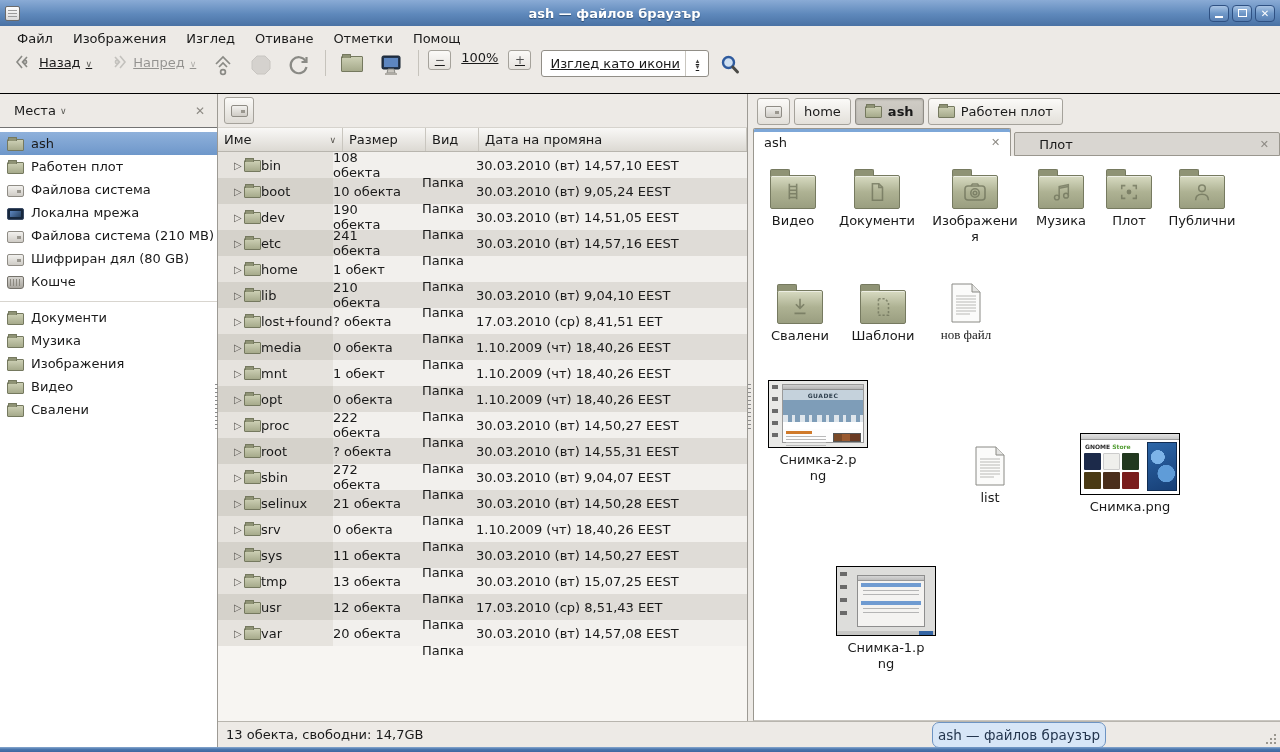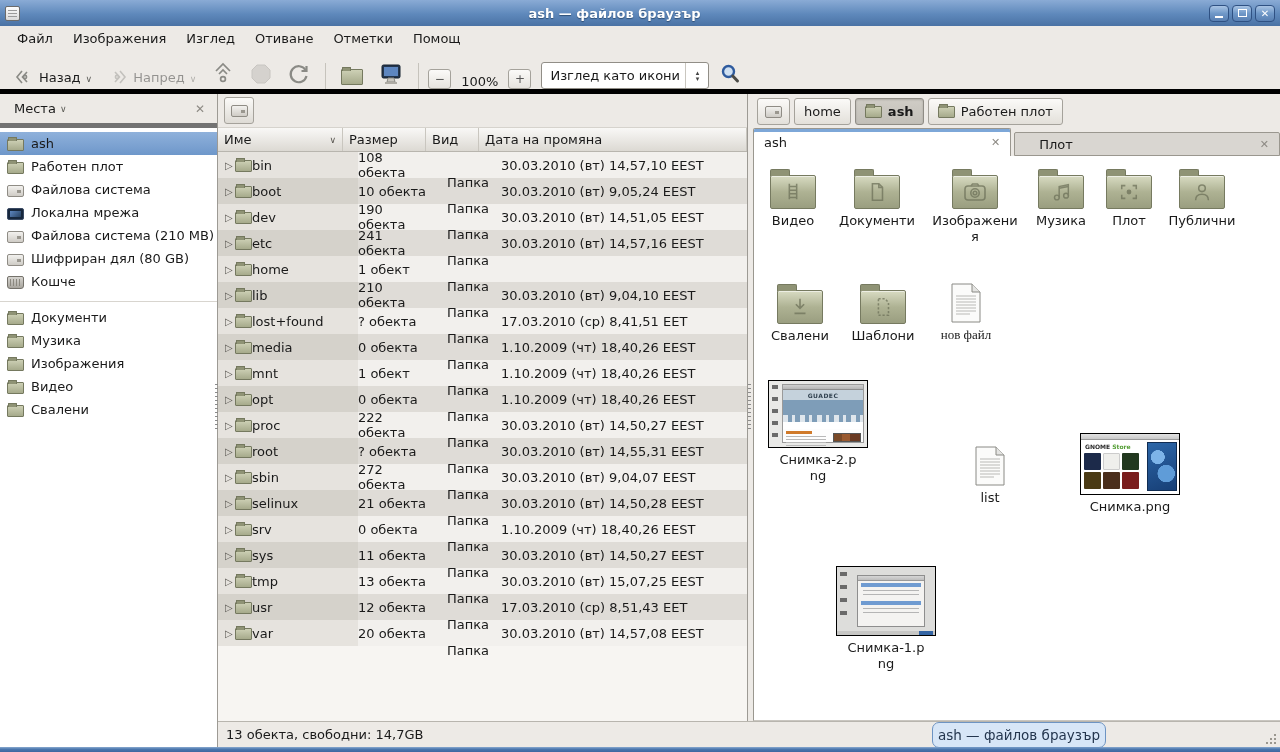--- a/index.html
+++ b/index.html
@@ -19,21 +19,21 @@
      display:flex; align-items:center; justify-content:center; position:relative; }
   .wbtn.min::before { content:""; width:8px; height:2px; background:#fff; margin-top:7px; }
   .wbtn.max::before { content:""; width:7px; height:6px; border:1.5px solid #fff; }
   .wbtn.close::before { content:"\2715"; color:#fff; font-size:10px; font-weight:bold; }
 
   
   .menubar { height:24px; background:#edeae6; display:flex; align-items:center; padding:0 8px; gap:2px; }
   .menu-item { padding:2px 9px; }
 
   
-  .toolbar { height:44px; background:#edeae6; border-bottom:5px solid #000000; display:flex; align-items:flex-end; padding:0 8px; gap:4px; }
+  .toolbar { height:44px; background:#edeae6; border-bottom:1px solid #000000; display:flex; align-items:flex-start; padding:0 8px; gap:4px;text-decoration:underline; }
   .tbtn { display:flex; align-items:center; gap:5px; padding:4px 6px; border-radius:3px; }
   .tbtn.disabled { opacity:.42; }
   .caret::after { content:"\2228"; font-size:9px; color:#5a5a55; }
   .tsep { width:1px; height:26px; background:#c6c3bc; margin:0 5px; }
   .navsvg { display:block; }
   .zoombtn { width:23px; height:20px; border:1px solid #a5a29b; border-radius:3px;
      background:linear-gradient(#fbfaf8,#e6e3de); display:flex; align-items:center; justify-content:center; color:#555; }
   .zoombtn.minus::before { content:"\2212"; font-size:12px; }
   .zoombtn.plus::before { content:"+"; font-size:12px; }
   .zoom-label { padding:0 6px; }
@@ -43,21 +43,21 @@
   .viewsel .vdiv { width:1px; height:100%; background:#c9c6bf; }
   .viewsel .varrows { width:22px; display:flex; flex-direction:column; align-items:center; line-height:6px; font-size:7px; color:#444; }
   .varrows span::before { content:"\25B4"; }
   .varrows span + span::before { content:"\25BE"; }
 
   
   .body-row { display:flex; height:653px; }
   .sidebar { width:218px; border-right:1px solid #9d9a94; background:#fff; display:flex; flex-direction:column; position:relative; }
   .sidebar::after { content:""; position:absolute; right:-1px; top:290px; height:46px; width:3px;
      background:repeating-linear-gradient(#8b8b8b 0 1px, transparent 1px 4px); }
-  .side-header { height:34px; background:#edeae6; display:flex; align-items:center; padding:0 8px; border-bottom:5px solid #737373; }
+  .side-header { height:34px; background:#edeae6; display:flex; align-items:center; padding:0 8px; border-bottom:1px solid #737373; }
   .side-header .ph-label { display:flex; align-items:center; gap:4px; padding:3px 6px; }
   .side-header .ph-label::after { content:"\2228"; font-size:9px; color:#5a5a55; }
   .side-close { margin-left:auto; color:#8d8a84; font-size:12px; padding:2px 4px; }
   .side-close::before { content:"\2715"; }
   .side-list { padding-top:4px; }
   .side-item { height:23px; display:flex; align-items:center; gap:7px; padding-left:7px; }
   .side-item.selected { background:linear-gradient(#8fb1db,#6e97ca); }
   .side-sep { height:9px; border-bottom:1px solid #d8d5cf; margin-bottom:4px; }
 
   .sicon { width:17px; height:14px; position:relative; flex:0 0 auto; }
@@ -83,21 +83,21 @@
      background:linear-gradient(#fbfaf8,#dedbd5); display:flex; align-items:center; justify-content:center; }
   .mini-toolbtn .sicon.drive { margin-top:0; }
   .tree-header { height:24px; display:flex; background:linear-gradient(#f9f8f6,#dcd9d3); border-bottom:1px solid #b8b5ae; }
   .th { border-right:1px solid #c9c6bf; display:flex; align-items:center; padding:0 6px; font-size:13px; }
   .th-name { width:125px; } .th-size { width:83px; } .th-type { width:53px; } .th-date { flex:1; }
   .sort-caret { margin-left:auto; color:#55524c; font-size:9px; }
   .sort-caret::before { content:"\2228"; }
 
   .trow { display:flex; height:26px; align-items:center; background:#dfdcd7; }
   .trow:nth-child(odd) { background:#f2f0ed; }
-  .c-name { width:140px; height:100%; display:flex; align-items:center; gap:0; padding-left:7px; background:#d5d2cb; }
+  .c-name { width:115px; height:100%; display:flex; align-items:center; gap:0; padding-left:16px; background:#d5d2cb; }
   .trow:nth-child(odd) .c-name { background:#e6e3de; }
   .c-size { width:83px; text-align:left; padding-right:10px; }
   .c-type { width:53px; padding-left:6px;margin-top:34px; }
   .c-date { flex:1; padding-left:7px; }
   .expander { width:10px; color:#5c5954; font-size:10px; }
   .expander::before { content:"\25B7"; }
   .mini-folder { width:17px; height:12px; background:linear-gradient(#cdd0b5,#a6aa8b); border:1px solid #75795f; border-radius:1px; position:relative; margin-top:1px; flex:0 0 auto; }
   .mini-folder::before { content:""; position:absolute; top:-3px; left:0; width:7px; height:3px; background:#8f9375; border:1px solid #75795f; border-bottom:none; }
 
   

